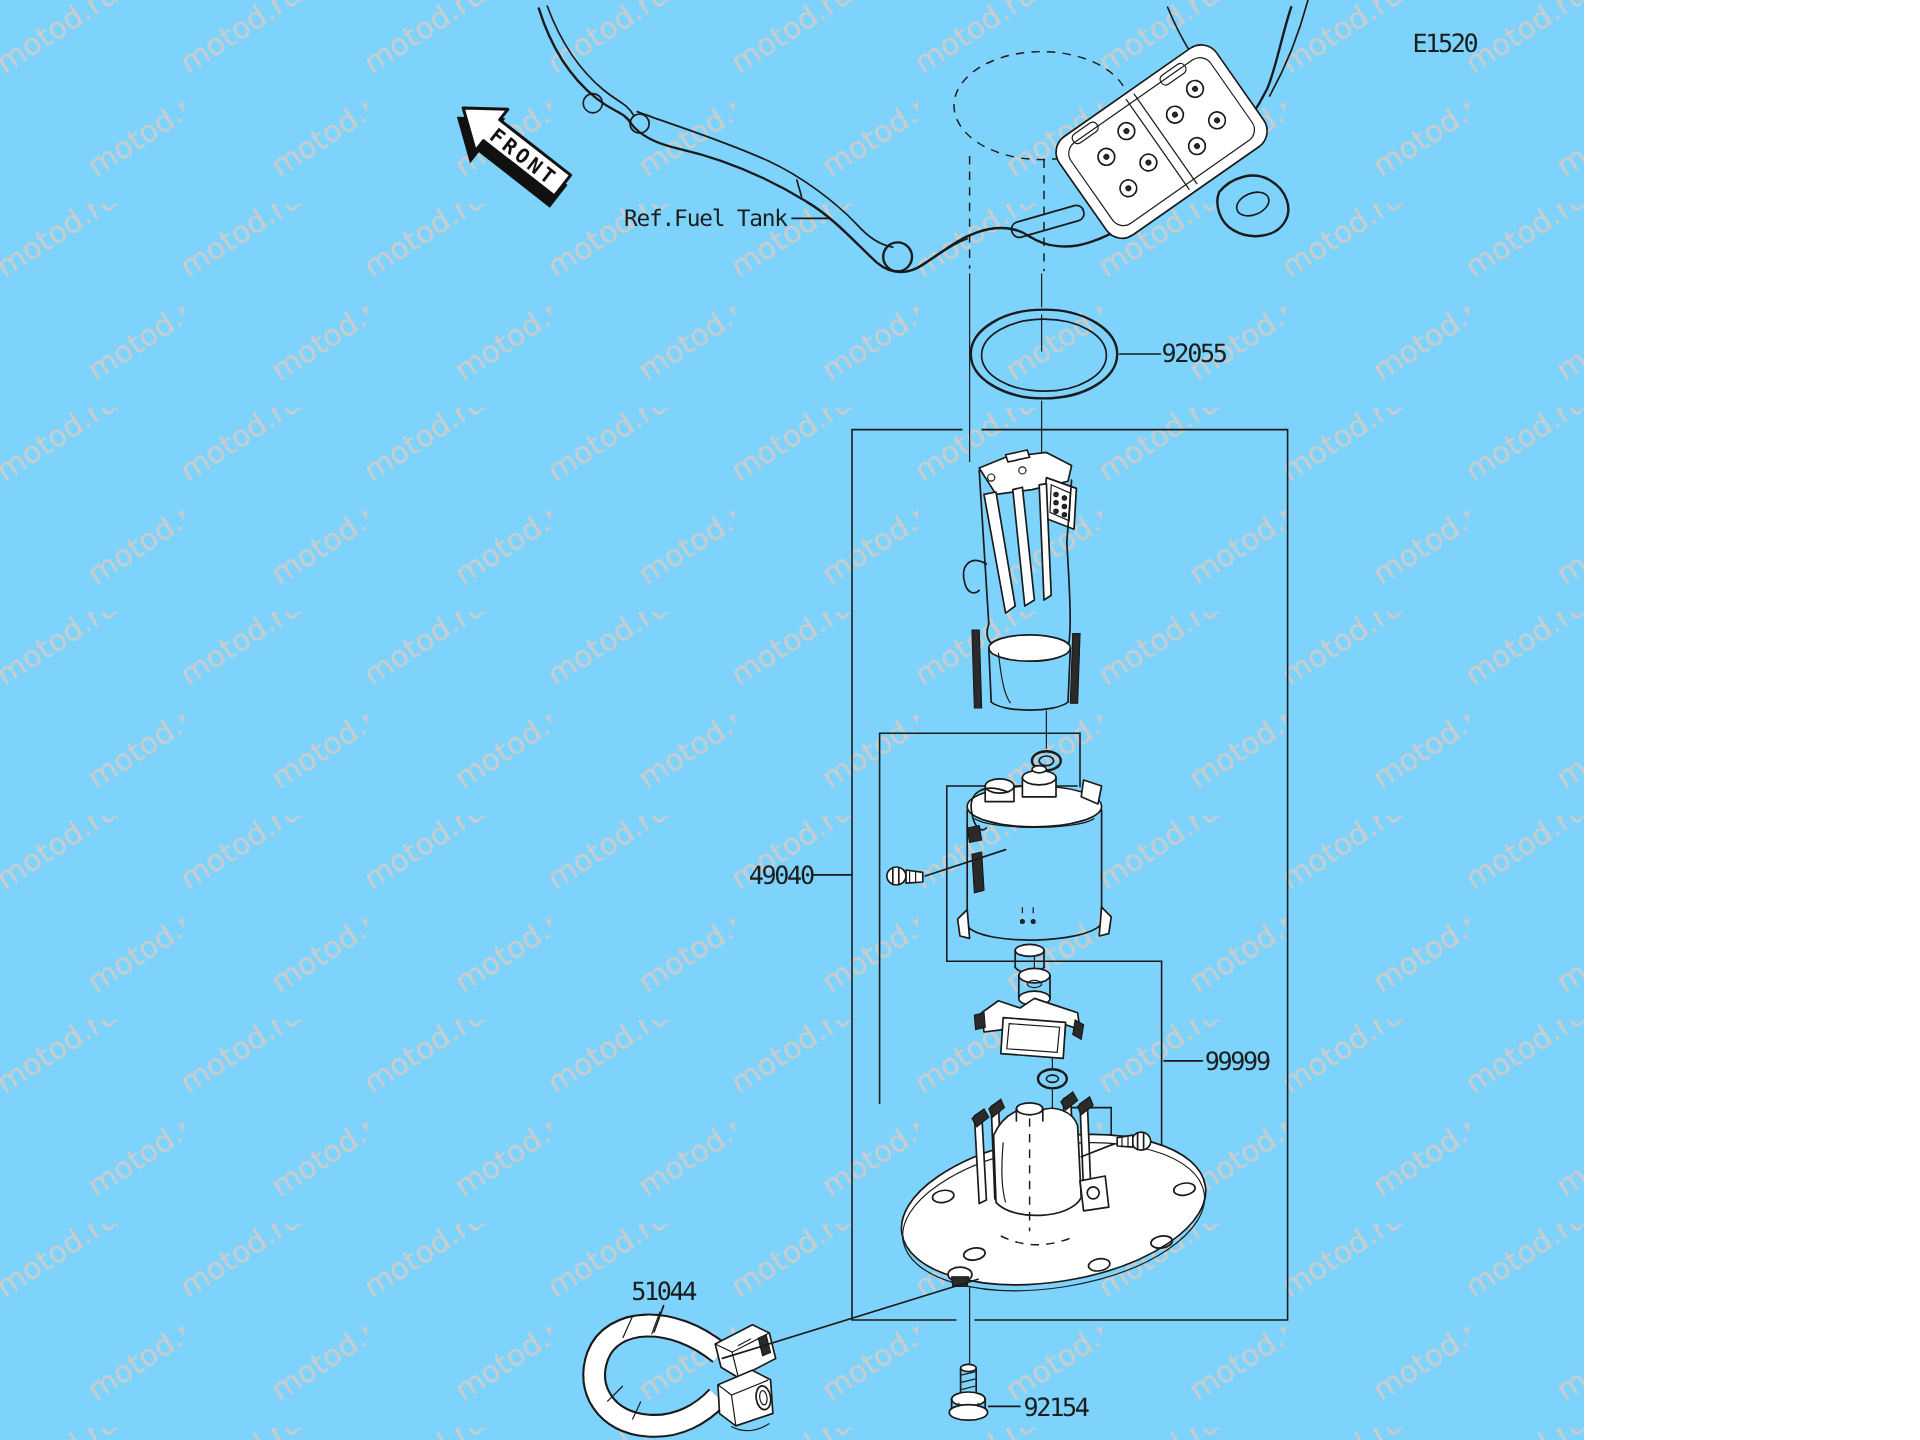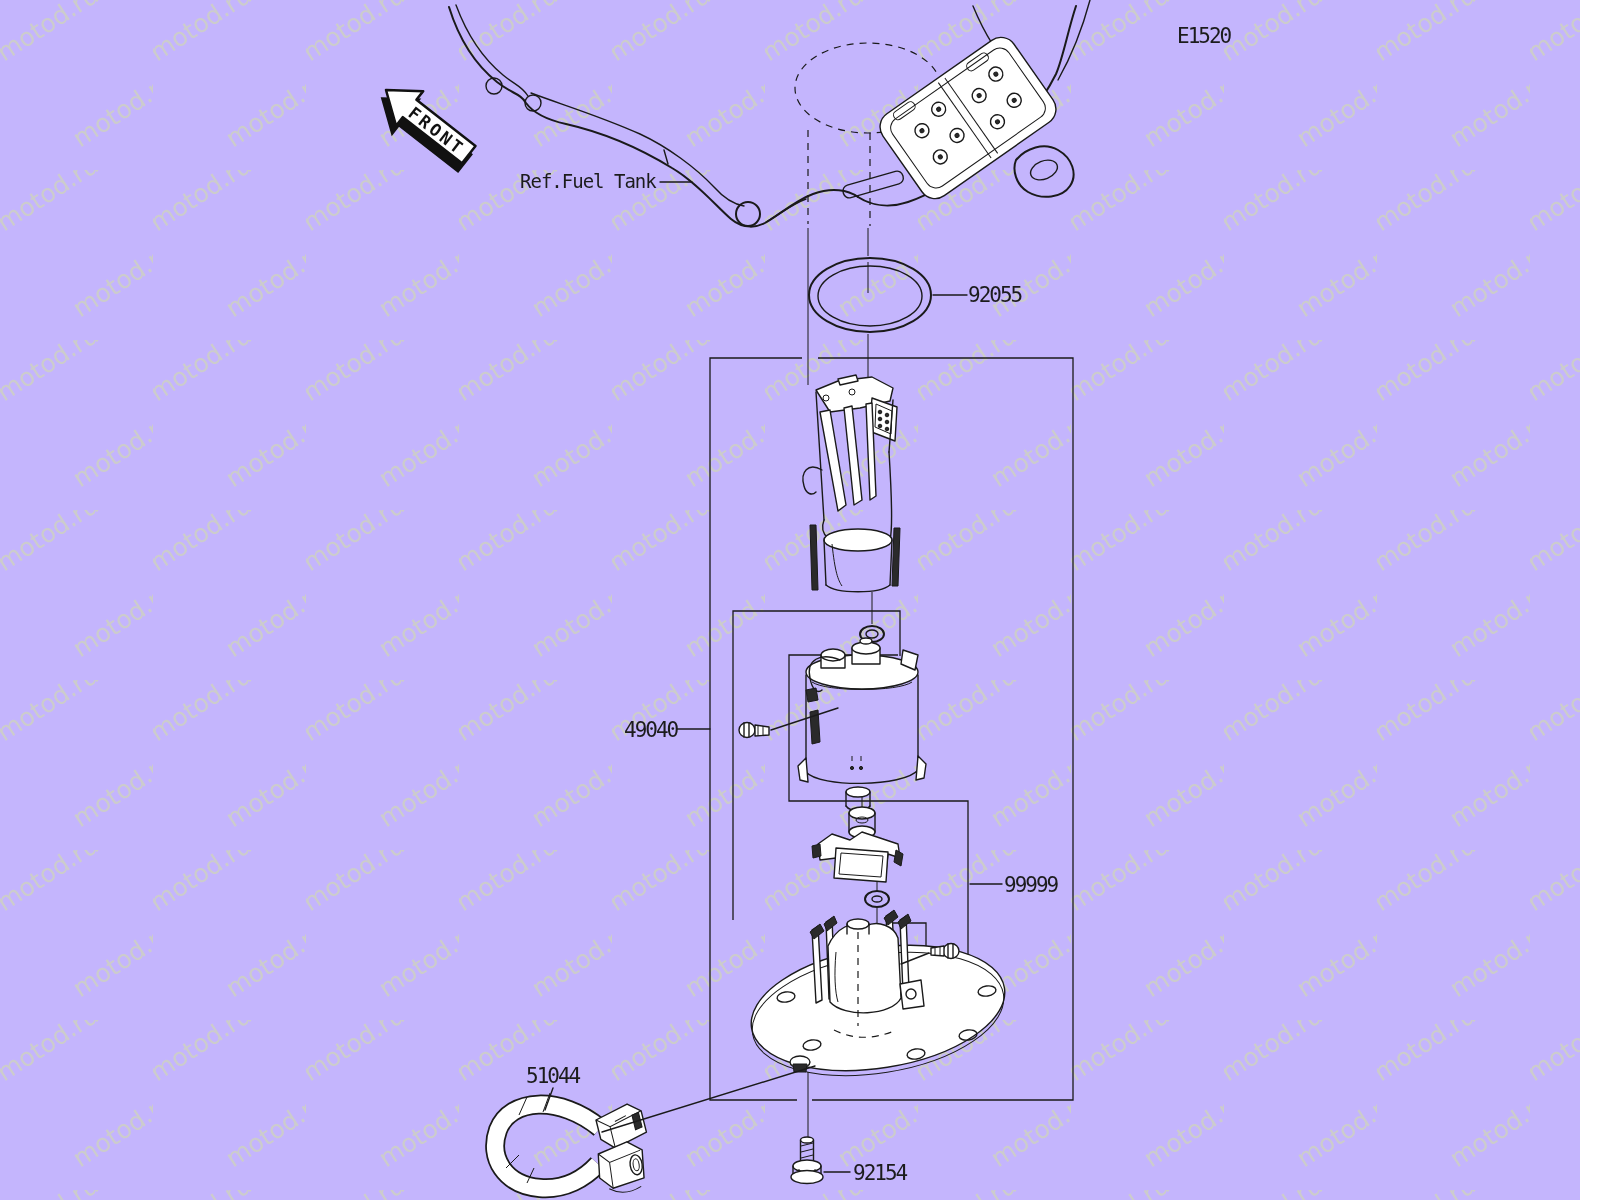--- a/index.html
+++ b/index.html
@@ -1,16 +1,16 @@
 <!DOCTYPE html>
 <html><head>
 <meta charset="utf-8">
 <style>
   html,body{margin:0;padding:0;background:#ffffff;}
-  .stage{position:relative;width:1580px;height:1200px;background:#c4b5fd;overflow:hidden;}
+  .stage{position:relative;width:1320px;height:1200px;background:#7dd3fc;overflow:hidden;}
   svg{display:block;}
   .wmt{font:25px "DejaVu Sans", sans-serif;fill:#cccccc;}
   .lbl{font-family:"DejaVu Sans Mono", monospace;font-size:21px;letter-spacing:-2px;fill:#1c1c1c;}
   .lbl-small{font-family:"DejaVu Sans Mono", monospace;font-size:19px;letter-spacing:-1px;fill:#1c1c1c;}
   .ln{stroke:#1a1a1a;stroke-width:1.4;fill:none;stroke-linecap:round;stroke-linejoin:round;}
   .ln2{stroke:#1a1a1a;stroke-width:2;fill:none;stroke-linecap:round;stroke-linejoin:round;}
   .box{stroke:#1a1a1a;stroke-width:1.3;fill:none;}
   .wf{stroke:#1a1a1a;stroke-width:1.4;fill:#ffffff;stroke-linejoin:round;}
   .df{stroke:#1a1a1a;stroke-width:1;fill:#2a2a2a;}
   .dash{stroke:#1a1a1a;stroke-width:1.2;fill:none;stroke-dasharray:7 6;}

